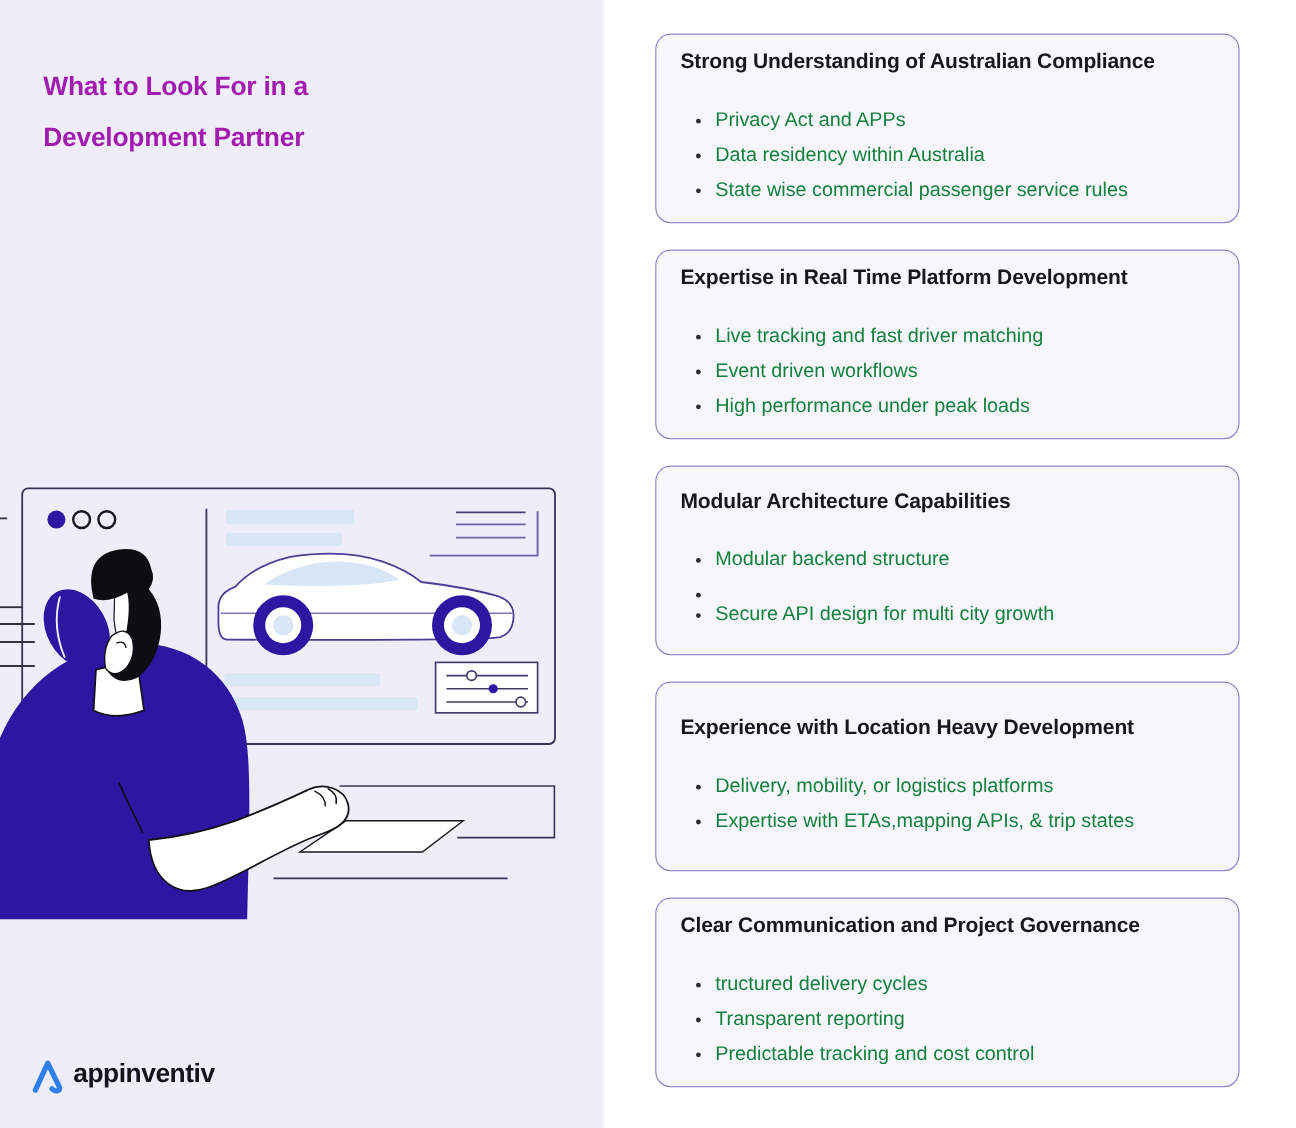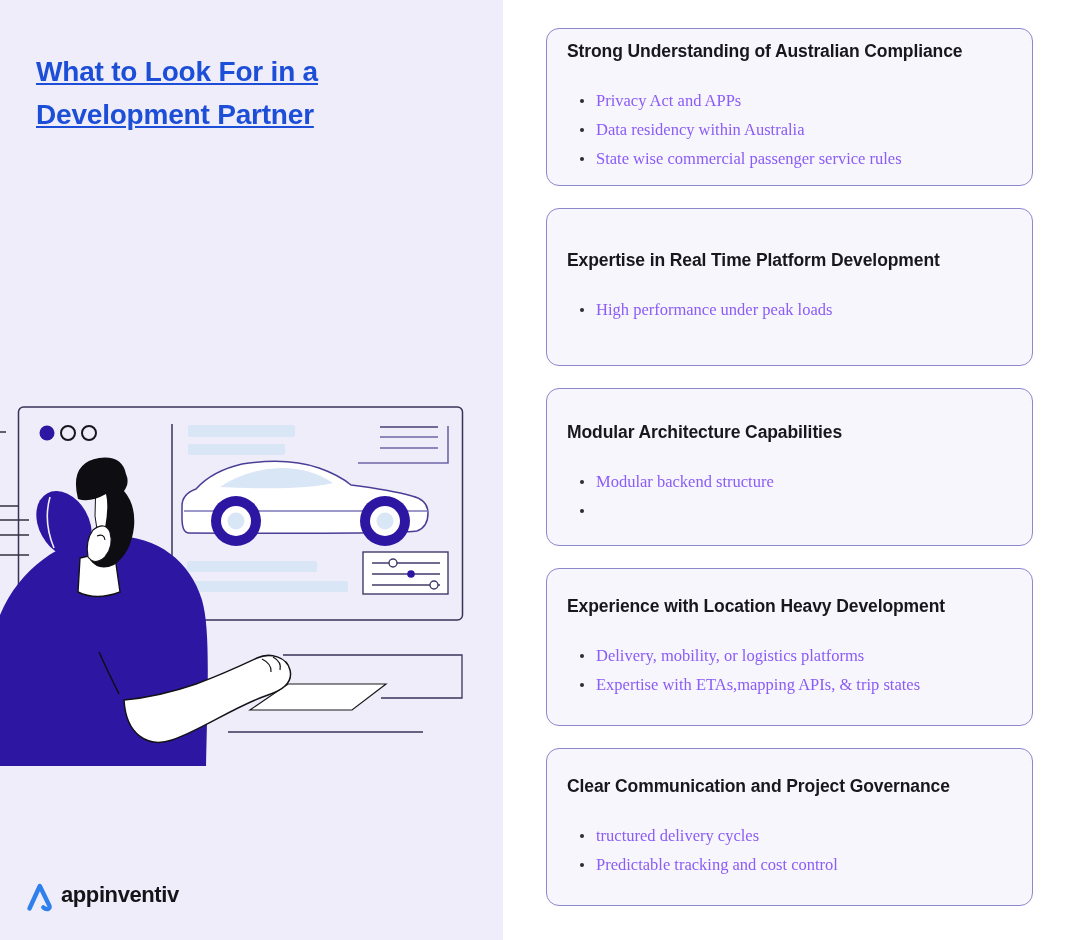--- a/index.html
+++ b/index.html
@@ -5,38 +5,38 @@
   * { margin:0; padding:0; box-sizing:border-box; }
   html,body { width:1080px; height:940px; }
   body { font-family:"Liberation Sans", sans-serif; background:#ffffff; position:relative; overflow:hidden; }
 
   .stage { position:absolute; inset:0; width:1080px; height:940px; }
 
   
   .left-panel { position:absolute; left:0; top:0; width:503px; height:940px; background:#efedfa; }
 
   .title { position:absolute; left:36px; top:50px; width:360px;
-           font-size:28px; font-weight:800; color:#1d4ed8; letter-spacing:-0.2px;text-decoration:underline; }
+           font-size:22px; font-weight:800; color:#a21caf; letter-spacing:-0.2px; }
   .title .title-line { display:block; line-height:43px; }
 
   .illu { position:absolute; left:0; top:400px; width:503px; height:380px; }
 
   .logo { position:absolute; left:25px; top:882px; display:flex; gap:6px; }
   .logo svg { display:block; }
   .brand-name { font-size:22px; font-weight:600; color:#151419; letter-spacing:-0.4px; }
 
   
   .cards { position:absolute; left:546px; top:28px; width:487px; display:flex; flex-direction:column; gap:22px; }
   .card { height:158px; background:#f7f6fc; border:1px solid #8d87cb; border-radius:13px;
           padding:0 20px; display:flex; flex-direction:column; justify-content:center; }
   .card-heading { font-size:17.5px; font-weight:700; color:#18171d; letter-spacing:-0.1px; margin-bottom:24px; }
   .card-list { list-style:none; }
   .bullet { display:flex; align-items:flex-start; line-height:29px; padding-left:13px; }
   .dot { width:4px; height:4px; border-radius:50%; background:#2b2b30; flex:0 0 4px; margin:13px 12px 0 0; }
-  .bullet-text { font-size:16.5px; color:#8b5cf6;font-family:Liberation Serif, serif; }
+  .bullet-text { font-size:16.5px; color:#15803d; }
 </style>
 </head>
 <body>
 
 <div class="stage">
 
   <div class="left-panel">
 
     <h1 class="title">
       <span class="title-line">What to Look For in a</span>
@@ -163,35 +163,47 @@
             <span class="bullet-text">State wise commercial passenger service rules</span>
           </li>
         </ul>
   </section>
 
   <section class="card">
     <h2 class="card-heading">Expertise in Real Time Platform Development</h2>
     <ul class="card-list">
           <li class="bullet">
             <span class="dot"></span>
+            <span class="bullet-text">Live tracking and fast driver matching</span>
+          </li>
+          <li class="bullet">
+            <span class="dot"></span>
+            <span class="bullet-text">Event driven workflows</span>
+          </li>
+          <li class="bullet">
+            <span class="dot"></span>
             <span class="bullet-text">High performance under peak loads</span>
           </li>
         </ul>
   </section>
 
   <section class="card">
     <h2 class="card-heading">Modular Architecture Capabilities</h2>
     <ul class="card-list">
           <li class="bullet">
             <span class="dot"></span>
             <span class="bullet-text">Modular backend structure</span>
           </li>
           <li class="bullet">
             <span class="dot"></span>
           </li>
+          <li class="bullet">
+            <span class="dot"></span>
+            <span class="bullet-text">Secure API design for multi city growth</span>
+          </li>
         </ul>
   </section>
 
   <section class="card">
     <h2 class="card-heading">Experience with Location Heavy Development</h2>
     <ul class="card-list">
           <li class="bullet">
             <span class="dot"></span>
             <span class="bullet-text">Delivery, mobility, or logistics platforms</span>
           </li>
@@ -201,20 +213,24 @@
           </li>
         </ul>
   </section>
 
   <section class="card">
     <h2 class="card-heading">Clear Communication and Project Governance</h2>
     <ul class="card-list">
           <li class="bullet">
             <span class="dot"></span>
             <span class="bullet-text">tructured delivery cycles</span>
+          </li>
+          <li class="bullet">
+            <span class="dot"></span>
+            <span class="bullet-text">Transparent reporting</span>
           </li>
           <li class="bullet">
             <span class="dot"></span>
             <span class="bullet-text">Predictable tracking and cost control</span>
           </li>
         </ul>
   </section>
 </div>
 </div>
 

